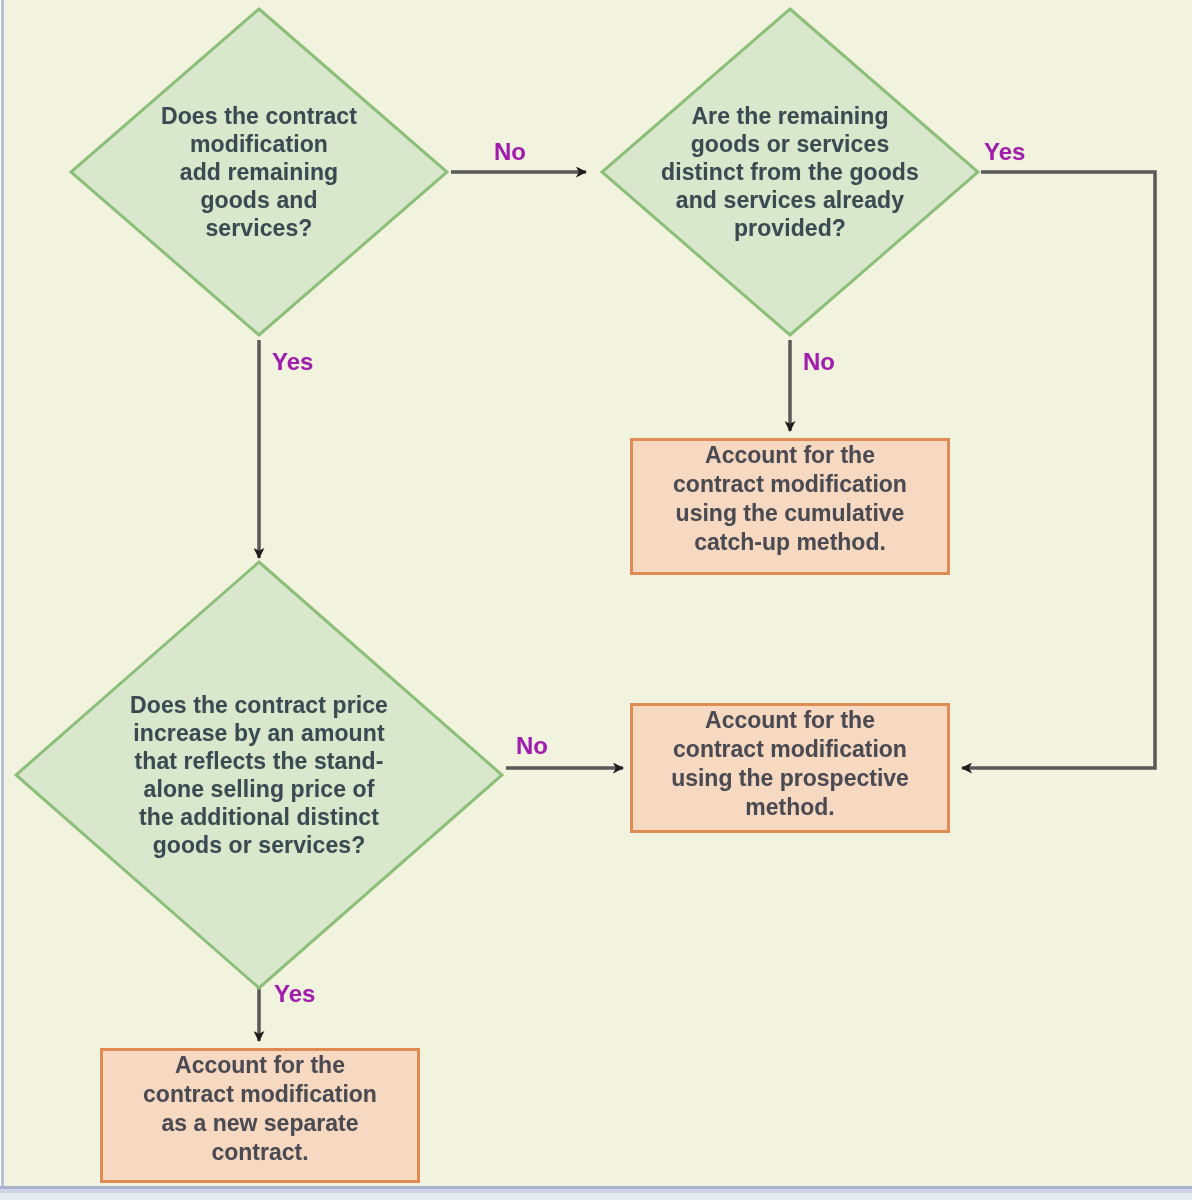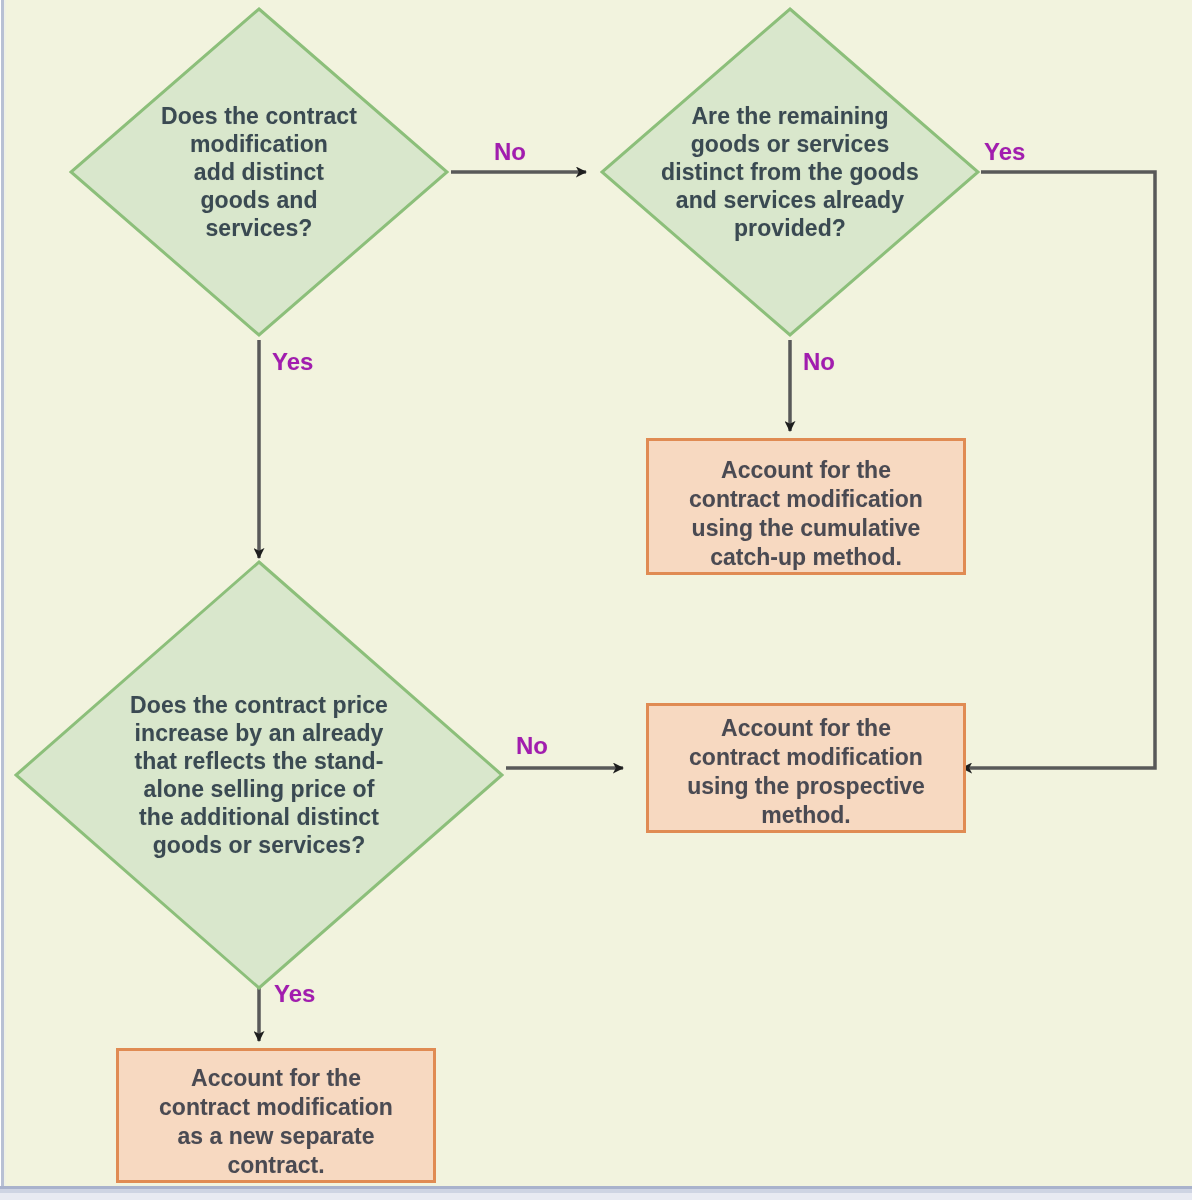--- a/index.html
+++ b/index.html
@@ -46,28 +46,27 @@
     white-space:pre-line;
     text-shadow:0 0 1px rgba(120,120,120,.25);
   }
 
   
   .box{
     position:absolute;
     background:#f7d9c1;
     border:3px solid #e08b53;
     box-sizing:border-box;
-    display:flex;align-items:flex-end;justify-content:center;
+    display:flex;align-items:flex-start;justify-content:center;
     color:#4a4a52;
     font-weight:bold;
     text-align:center;
     line-height:1.26;
     white-space:pre-line;
     text-shadow:0 0 1px rgba(120,120,120,.22);
-    margin-left:16px;
   }
 
   
   .elabel{
     position:absolute;
     color:#a21caf;
     font-weight:bold;
     font-size:24px;
     text-shadow:0 0 1px rgba(120,120,120,.25);
     white-space:nowrap;
@@ -114,42 +113,42 @@
         <line x1="259" y1="988" x2="259" y2="1041" stroke="#595959" stroke-width="3.5" marker-end="url(#arrowR)"></line>
       </g>
     </svg>
 
     <div class="diamond" style="left:69px;top:7px;width:380px;height:330px;">
       <svg class="shape" viewBox="0 0 380 330" preserveAspectRatio="none" aria-hidden="true">
         <polygon points="190,2 378,165 190,328 2,165" fill="#d9e7cc" stroke="#8cbf7a" stroke-width="3"></polygon>
       </svg>
       <div class="dtext" style="font-size:23px;width:250px;">Does the contract
 modification
-add distinct
+add remaining
 goods and
 services?</div>
     </div>
 
     <div class="diamond" style="left:600px;top:7px;width:380px;height:330px;">
       <svg class="shape" viewBox="0 0 380 330" preserveAspectRatio="none" aria-hidden="true">
         <polygon points="190,2 378,165 190,328 2,165" fill="#d9e7cc" stroke="#8cbf7a" stroke-width="3"></polygon>
       </svg>
       <div class="dtext" style="font-size:23px;width:310px;">Are the remaining
 goods or services
 distinct from the goods
 and services already
 provided?</div>
     </div>
 
     <div class="diamond" style="left:14px;top:560px;width:490px;height:430px;">
       <svg class="shape" viewBox="0 0 490 430" preserveAspectRatio="none" aria-hidden="true">
         <polygon points="245,2 488,215 245,428 2,215" fill="#d9e7cc" stroke="#8cbf7a" stroke-width="3"></polygon>
       </svg>
       <div class="dtext" style="font-size:23px;width:330px;">Does the contract price
-increase by an already
+increase by an amount
 that reflects the stand-
 alone selling price of
 the additional distinct
 goods or services?</div>
     </div>
 
     <div class="box" style="left:630px;top:438px;width:320px;height:137px;font-size:23px;">
       <span>Account for the
 contract modification
 using the cumulative

